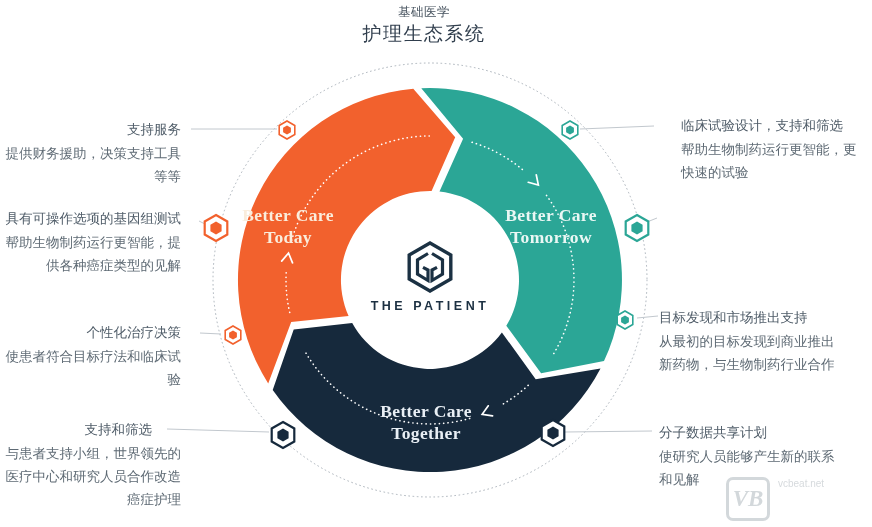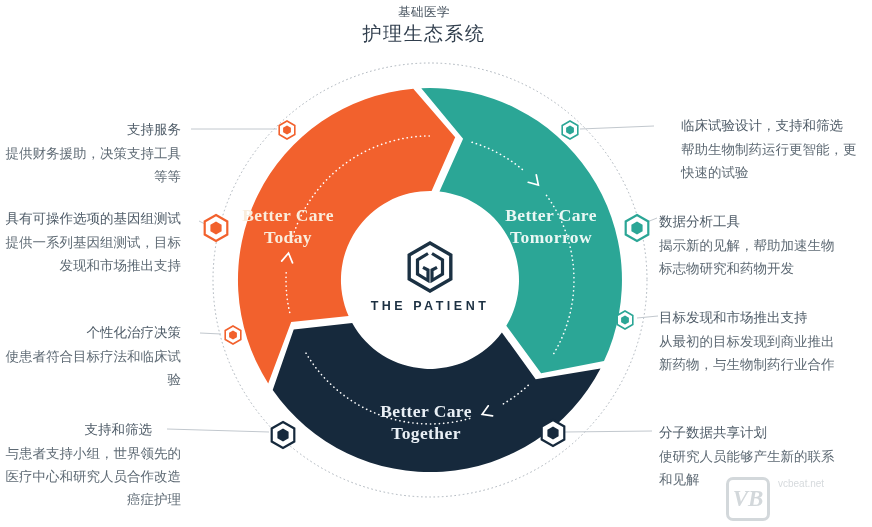--- a/index.html
+++ b/index.html
@@ -97,38 +97,34 @@
         <path d="M553.0,426.5 L558.6,429.8 L558.6,436.3 L553.0,439.5 L547.4,436.3 L547.4,429.8 Z" fill="#16293C"></path>
       </g>
   </svg>
 
   <div class="callout co-left" style="top:121px;right:675px">
     <div class="c-title">支持服务</div>
     <div class="c-desc">提供财务援助，决策支持工具等等</div>
   </div>
   <div class="callout co-left" style="top:210px;right:675px">
     <div class="c-title">具有可操作选项的基因组测试</div>
-    <div class="c-desc">提供一系列基因组测试，目标发现和市场推出支持</div>
+    <div class="c-desc">帮助生物制药运行更智能，提供各种癌症类型的见解</div>
   </div>
   <div class="callout co-left" style="top:324px;right:675px">
     <div class="c-title">个性化治疗决策</div>
     <div class="c-desc">使患者符合目标疗法和临床试验</div>
   </div>
   <div class="callout co-left" style="top:421px;right:675px">
     <div class="c-title shift-left">支持和筛选</div>
     <div class="c-desc">与患者支持小组，世界领先的医疗中心和研究人员合作改造癌症护理</div>
   </div>
 
   <div class="callout co-right" style="top:117px;left:681px">
     <div class="c-title">临床试验设计，支持和筛选</div>
     <div class="c-desc">帮助生物制药运行更智能，更快速的试验</div>
-  </div>
-  <div class="callout co-right" style="top:213px;left:659px">
-    <div class="c-title">数据分析工具</div>
-    <div class="c-desc">揭示新的见解，帮助加速生物标志物研究和药物开发</div>
   </div>
   <div class="callout co-right" style="top:309px;left:659px">
     <div class="c-title">目标发现和市场推出支持</div>
     <div class="c-desc">从最初的目标发现到商业推出新药物，与生物制药行业合作</div>
   </div>
   <div class="callout co-right" style="top:424px;left:659px">
     <div class="c-title">分子数据共享计划</div>
     <div class="c-desc">使研究人员能够产生新的联系和见解</div>
   </div>
 

